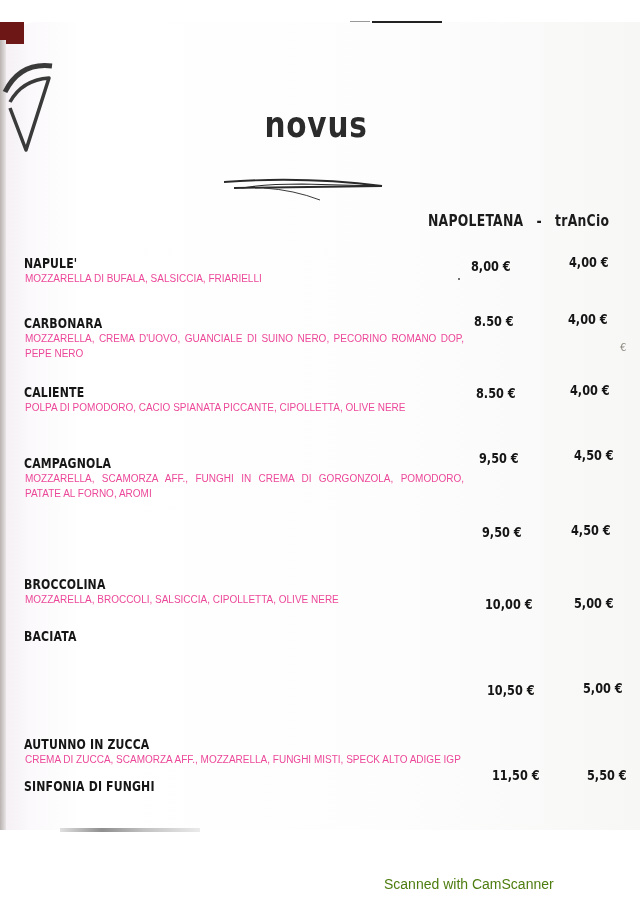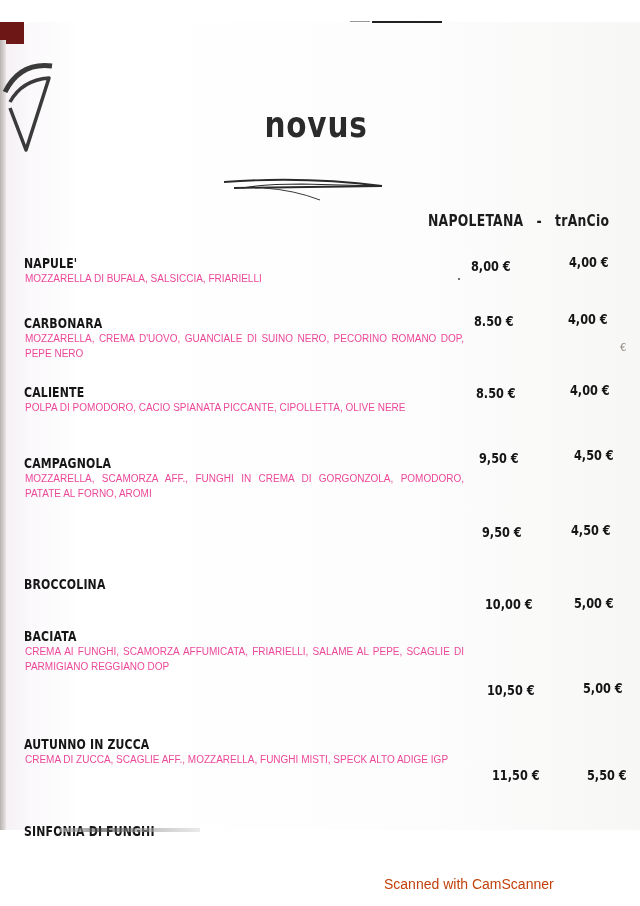--- a/index.html
+++ b/index.html
@@ -61,21 +61,21 @@
     font-family: "DejaVu Sans", sans-serif;
   }
   .stray-dot { position: absolute; left: 458px; top: 278px; width: 2px; height: 2px; background: #444; border-radius: 1px; }
   .smudge {
     position: absolute; left: 60px; top: 828px; width: 140px; height: 4px;
     background: linear-gradient(90deg, #ccc, #444 30%, #999 60%, #ddd);
     opacity: 0.6;
   }
   .footer {
     position: absolute; left: 384px; top: 876px; font-family: "Liberation Sans", sans-serif;
-    font-size: 14px; color: #c2410c; text-align: right;
+    font-size: 14px; color: #4d7c0f; text-align: right;
   }
 </style>
 </head>
 <body>
 
 <div class="page"></div>
 <div class="corner-dark"></div>
 <div class="page" style="background:transparent;"></div>
 <div class="left-edge"></div>
 <div class="top-bar-faint"></div>
@@ -126,39 +126,39 @@
 
 <div class="item" style="top:455px;">
   <div class="item-name">CAMPAGNOLA</div>
   <div class="item-desc">MOZZARELLA, SCAMORZA AFF., FUNGHI IN CREMA DI GORGONZOLA, POMODORO, PATATE AL FORNO, AROMI</div>
 </div>
 <div class="price" style="left:479px; top:450px;">9,50 €</div>
 <div class="price" style="left:574px; top:447px;">4,50 €</div>
 
 <div class="item" style="top:536px;margin-top:40px;">
   <div class="item-name">BROCCOLINA</div>
+  <div class="item-desc">MOZZARELLA, BROCCOLI, SALSICCIA, CIPOLLETTA, OLIVE NERE</div>
 </div>
 <div class="price" style="left:482px; top:524px;">9,50 €</div>
 <div class="price" style="left:571px; top:522px;">4,50 €</div>
 
 <div class="item" style="top:604px;margin-top:24px;">
   <div class="item-name">BACIATA</div>
-  <div class="item-desc">CREMA AI FUNGHI, SCAMORZA AFFUMICATA, FRIARIELLI, SALAME AL PEPE, SCAGLIE DI PARMIGIANO REGGIANO DOP</div>
 </div>
 <div class="price" style="left:485px; top:596px;">10,00 €</div>
 <div class="price" style="left:574px; top:595px;">5,00 €</div>
 
 <div class="item" style="top:692px;margin-top:44px;">
   <div class="item-name">AUTUNNO IN ZUCCA</div>
-  <div class="item-desc">CREMA DI ZUCCA, SCAGLIE AFF., MOZZARELLA, FUNGHI MISTI, SPECK ALTO ADIGE IGP</div>
+  <div class="item-desc">CREMA DI ZUCCA, SCAMORZA AFF., MOZZARELLA, FUNGHI MISTI, SPECK ALTO ADIGE IGP</div>
 </div>
 <div class="price" style="left:487px; top:682px;">10,50 €</div>
 <div class="price" style="left:583px; top:680px;">5,00 €</div>
 
-<div class="item" style="top:778px;margin-top:45px;">
+<div class="item" style="top:778px;">
   <div class="item-name">SINFONIA DI FUNGHI</div>
 </div>
 <div class="price" style="left:492px; top:767px;">11,50 €</div>
 <div class="price" style="left:587px; top:767px;">5,50 €</div>
 
 <div class="smudge"></div>
 
 <div class="footer">Scanned with CamScanner</div>
 
 </body></html>

